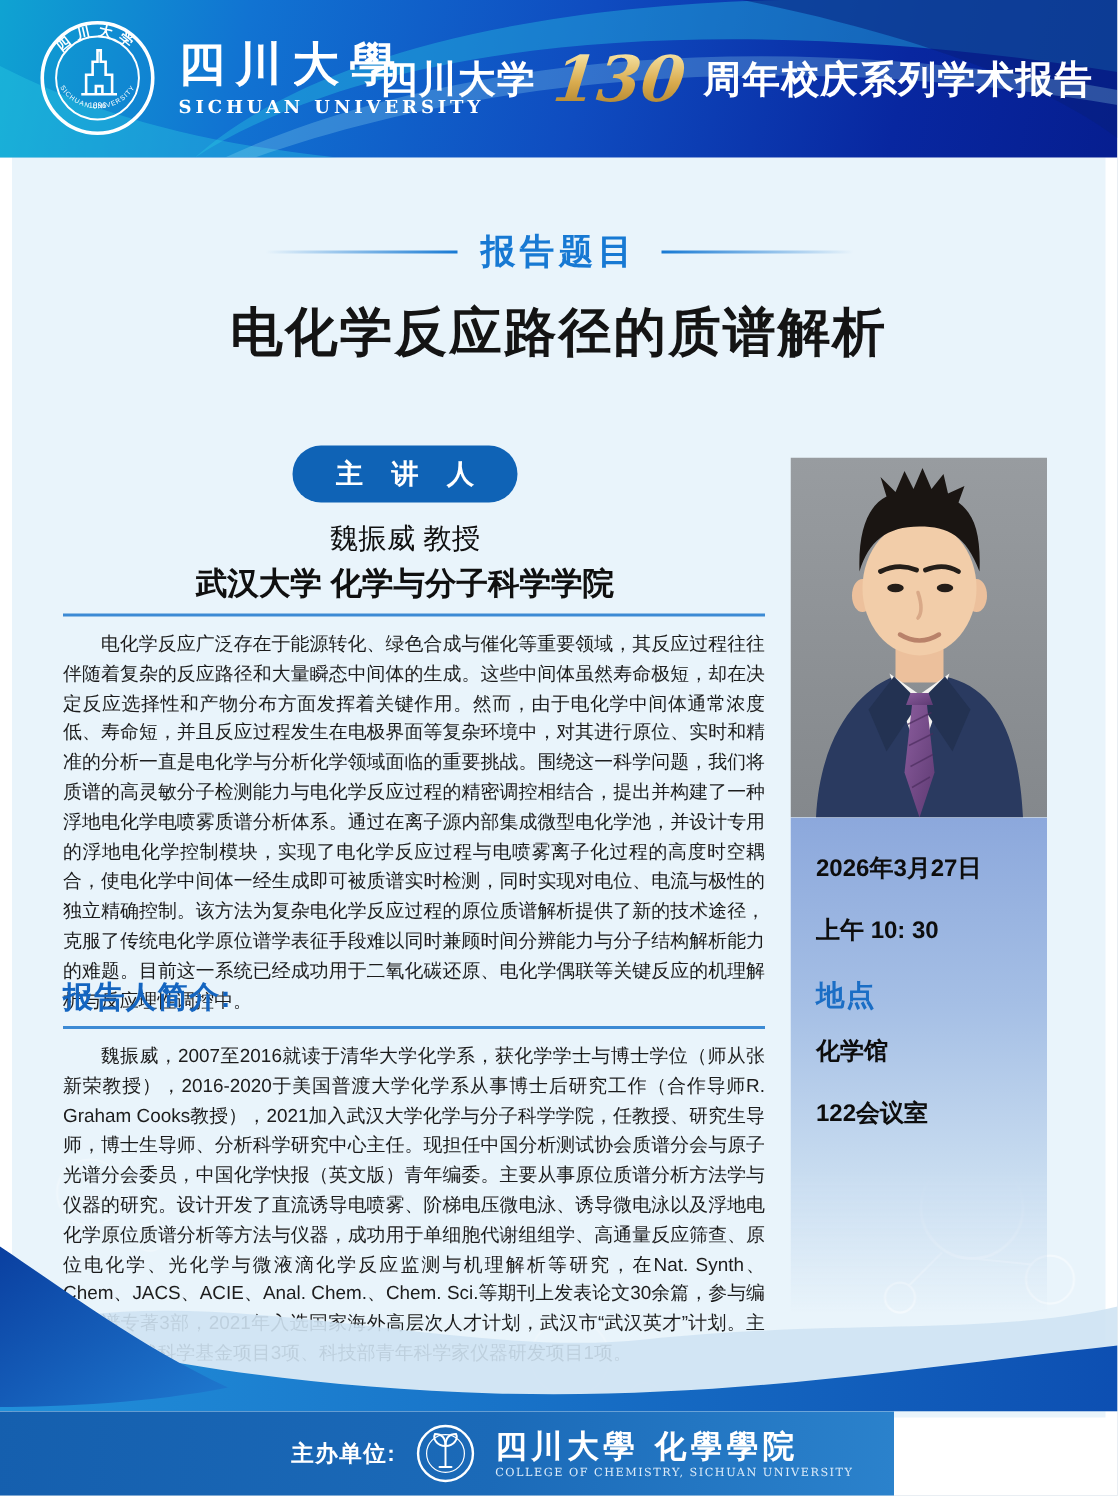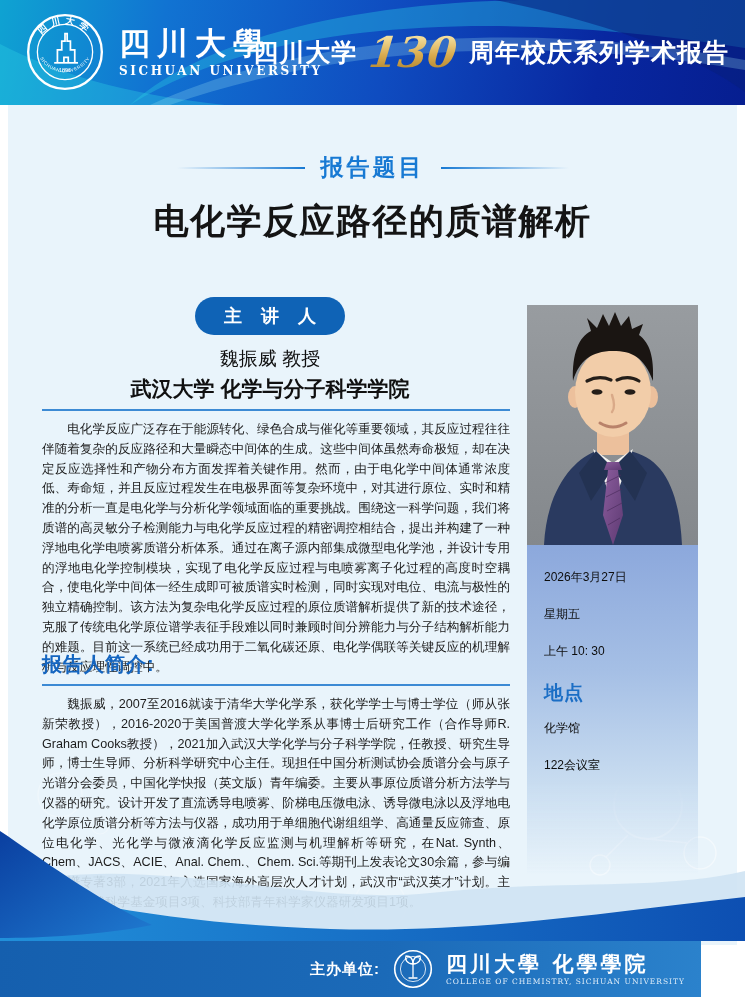--- a/index.html
+++ b/index.html
@@ -42,28 +42,28 @@
   .section p{margin:0;font-size:12.6px;line-height:19.8px;color:#1c1c1c;text-align:justify;text-indent:2em;}
   .abstract{top:403px;}
   .bio{top:651px;}
   
   .photo{position:absolute;left:527px;top:305px;width:171px;height:240px;z-index:2;}
   .photo svg{display:block;width:171px;height:240px;}
   .schedule{position:absolute;left:527px;top:545px;width:171px;height:330px;box-sizing:border-box;
     padding:24px 10px 0 17px;z-index:2;
     background:linear-gradient(180deg,#8ca8dc 0%,#a5bfe5 38%,#c8dcf0 72%,rgba(233,244,251,0) 100%);}
   .schedule h3{margin:0 0 14px;font-size:19px;font-weight:900;color:#1b6ec5;letter-spacing:1px;}
-  .sched-value{font-size:12px;font-weight:normal;color:#0d0d0d;margin-bottom:20px;}
+  .sched-value{font-size:16px;font-weight:bold;color:#0d0d0d;margin-bottom:20px;}
   .schedule h3.second{margin-top:4px;}
   
   .bottom-waves{position:absolute;left:0;bottom:56px;width:745px;height:120px;z-index:3;}
   .molecules{position:absolute;left:0;top:105px;width:745px;height:840px;z-index:1;}
-  .footer{position:absolute;left:0;bottom:0;width:701px;height:56px;z-index:4;
+  .footer{position:absolute;left:0;bottom:0;width:596px;height:56px;z-index:4;
     background:linear-gradient(95deg,#155fae 0%,#1b6ab8 55%,#2b82cc 100%);
-    display:flex;align-items:center;justify-content:flex-end;gap:13px;padding-right:16px;box-sizing:border-box;}
+    display:flex;align-items:center;justify-content:flex-end;gap:13px;padding-right:27px;box-sizing:border-box;}
   .organizer-label{color:#fff;font-size:15px;font-weight:bold;letter-spacing:1px;}
   .college-seal{width:40px;height:40px;}
   .org-names{display:flex;flex-direction:column;}
   .org-cn{color:#fff;font-size:21px;font-weight:bold;letter-spacing:3px;
     font-family:"DejaVu Serif","Liberation Serif",serif;line-height:1.1;}
   .org-en{color:#dcebf8;font-size:7.5px;letter-spacing:1px;margin-top:2px;
     font-family:"DejaVu Serif","Liberation Serif",serif;}
 </style>
 </head>
 <body>
@@ -184,21 +184,20 @@
         <line x1="78" y1="178" x2="94" y2="170"></line>
           <line x1="79" y1="192" x2="95" y2="184"></line>
         <line x1="80" y1="206" x2="95" y2="198"></line>
           <line x1="81" y1="220" x2="93" y2="213"></line>
       </g>
     </svg>
   </figure>
 
   <aside class="schedule">
     <div class="sched-value">2026年3月27日</div>
-    <div class="sched-value">星期五</div>
     <div class="sched-value">上午 10: 30</div>
     <h3 class="second">地点</h3>
     <div class="sched-value">化学馆</div>
     <div class="sched-value">122会议室</div>
   </aside>
 
   <svg class="bottom-waves" viewBox="0 0 745 120" preserveAspectRatio="none">
     <defs>
       <linearGradient id="bw1" x1="0" y1="0" x2="1" y2="0">
         <stop offset="0" stop-color="#2190da"></stop>

